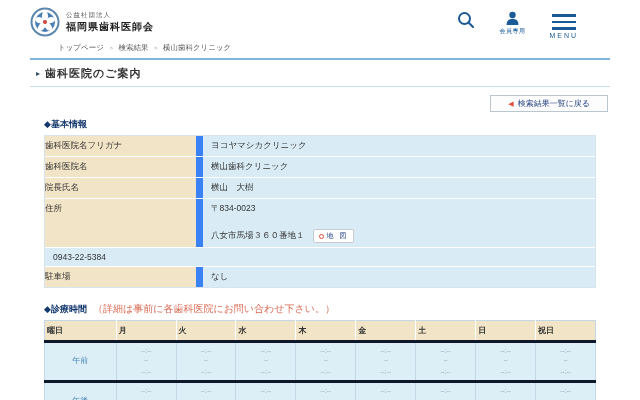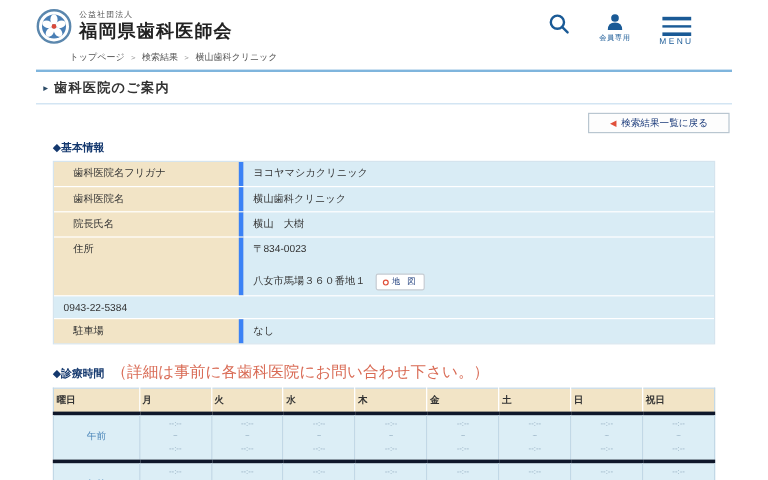--- a/index.html
+++ b/index.html
@@ -21,21 +21,21 @@
     font-family:"Liberation Sans","DejaVu Sans",sans-serif;
     color:#333;
     overflow:hidden;
   }
   .page{width:580px;margin:0 auto;}
 
   
   .brand-row{display:flex;justify-content:space-between;align-items:flex-start;padding-top:7px;}
   .brand{display:flex;align-items:center;gap:6px;}
   .brand-text .org-type{font-size:6.5px;color:#555;letter-spacing:1px;}
-  .brand-text .org-name{font-size:15px;font-weight:bold;color:#222;letter-spacing:1px;}
+  .brand-text .org-name{font-size:10px;font-weight:bold;color:#222;letter-spacing:1px;}
   .header-icons{display:flex;gap:24px;align-items:flex-start;margin:4px 32px 0 0;}
   .hicon{display:flex;flex-direction:column;align-items:center;gap:2px;cursor:pointer;}
   .hicon .cap{font-size:6px;color:var(--navy);letter-spacing:.5px;}
   .burger{display:flex;flex-direction:column;gap:4px;padding-top:3px;}
   .burger i{display:block;width:24px;height:2.5px;background:var(--navy);}
   .menu-cap{font-size:7px;color:var(--navy);letter-spacing:2px;}
 
   
   .breadcrumb{margin:4px 0 5px;padding-left:28px;font-size:7.5px;color:#666;}
   .bc-item{color:#555;}
@@ -57,27 +57,27 @@
     display:inline-flex;align-items:center;gap:4px;
     border:1px solid #b9c6d0;background:#fdfdfd;
     padding:2px 17px;font-size:8px;color:#1a3a7a;cursor:pointer;
   }
   .back-btn .arr{color:var(--arrow-red);font-size:7px;}
 
   
   .section{padding:0 14px;}
   .sec-head{display:flex;align-items:baseline;gap:6px;margin:4px 0 4px;}
   .sec-title{font-size:9px;font-weight:bold;color:var(--heading-navy);}
-  .sec-note{font-size:13px;color:var(--note-red);}
+  .sec-note{font-size:10px;color:var(--note-red);}
 
   
   .kv-table{border:1px solid #d5e4ee;}
   .kv-row{display:flex;border-bottom:1px solid #fff;}
   .kv-row:last-child{border-bottom:none;}
-  .kv-label{width:158px;background:var(--beige);padding:4px 16px;font-size:8.5px;color:#333;border-right:4px solid #3b82f6;}
+  .kv-label{width:158px;background:var(--beige);padding:4px 0;font-size:8.5px;color:#333;border-right:7px solid #3b82f6;}
   .kv-value{flex:1;background:var(--cellblue);padding:4px 8px;font-size:8.5px;color:#333;}
   .addr-line2{display:flex;align-items:center;gap:8px;margin-top:14px;}
   .map-btn{
     display:inline-flex;align-items:center;gap:3px;
     background:#fff;border:1px solid #c6ccd2;border-radius:2px;
     padding:1px 5px;font-size:7px;color:#1a3a7a;letter-spacing:2px;cursor:pointer;
   }
   .map-dot{width:5px;height:5px;border:1.5px solid var(--arrow-red);border-radius:50%;display:inline-block;}
 
   

